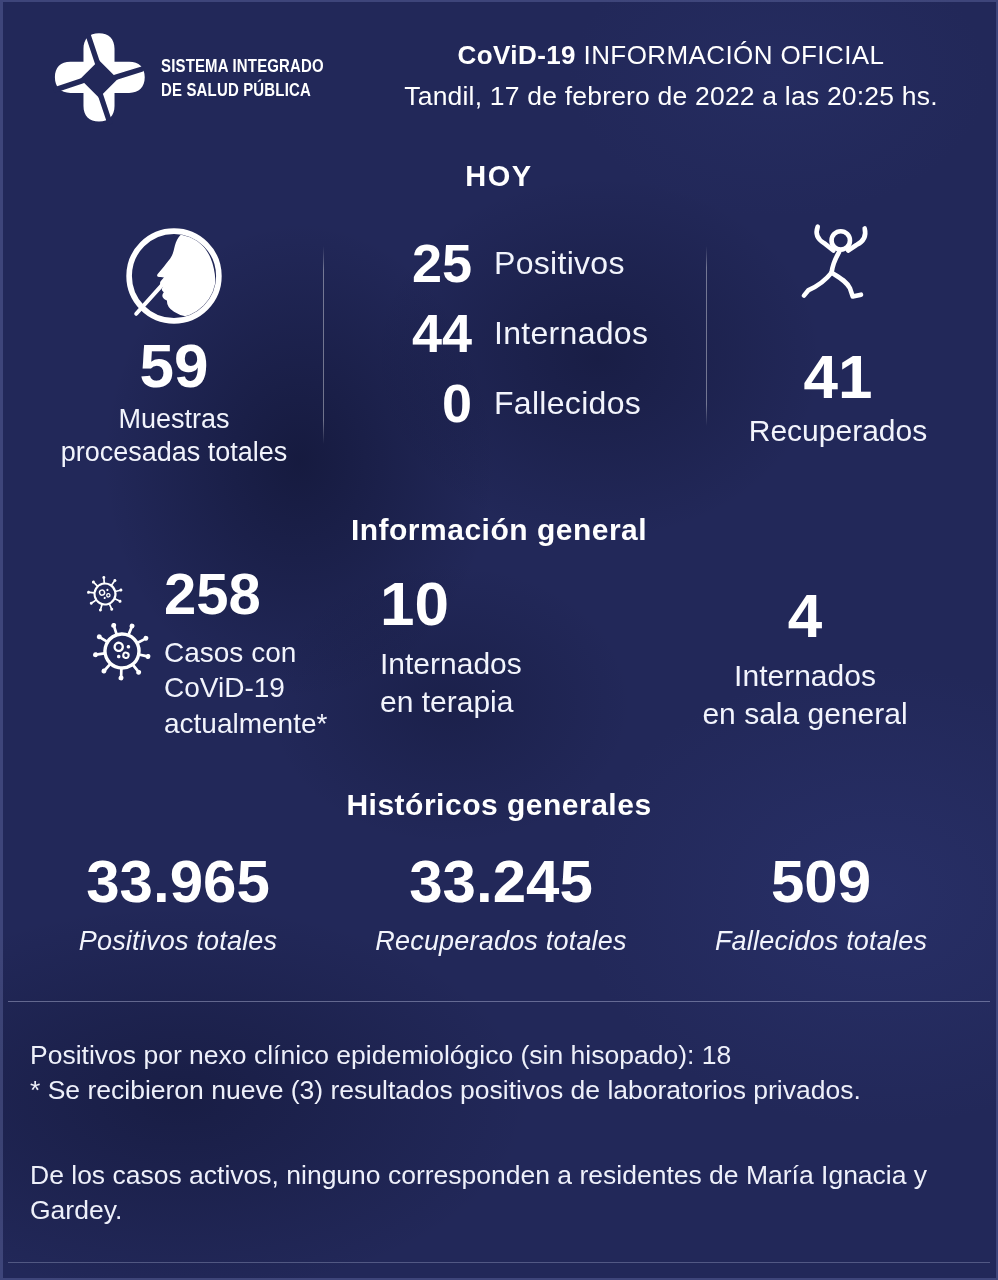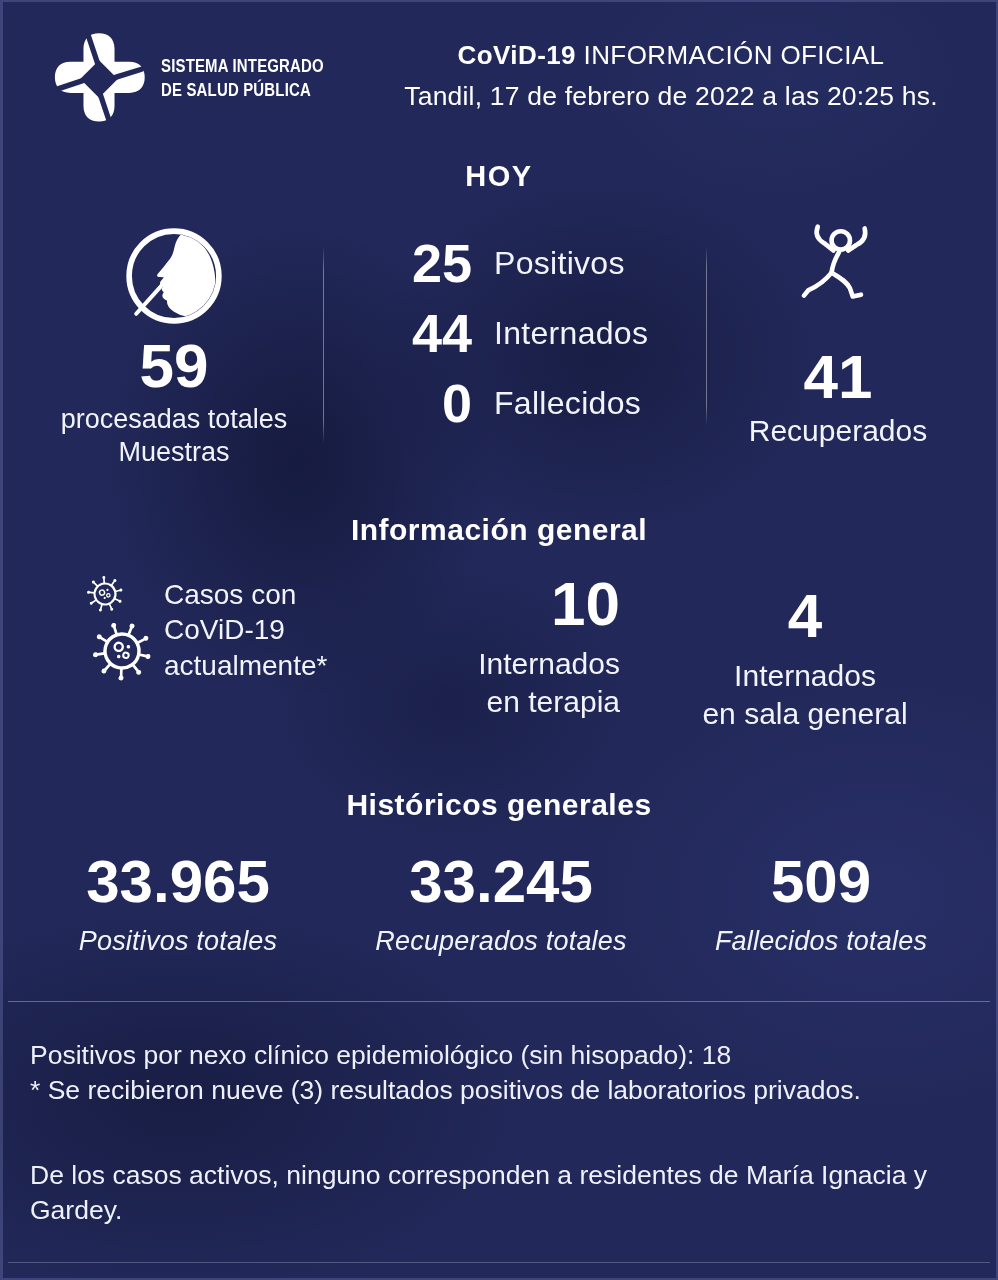--- a/index.html
+++ b/index.html
@@ -55,21 +55,21 @@
   .h-hist{top:788px;}
 
   
   .gen-row{position:absolute;top:565px;left:0;width:998px;height:190px;}
   .gen-left{position:absolute;left:70px;top:0;display:flex;}
   .virus-col{width:94px;position:relative;height:180px;}
   .virus-sm{position:absolute;left:14px;top:8px;width:42px;height:42px;transform:rotate(-14deg);}
   .virus-lg{position:absolute;left:18px;top:52px;width:68px;height:68px;transform:rotate(12deg);}
   .num-258{font-size:58px;}
   .gen-left-label{font-size:28px;line-height:1.26;margin-top:12px;color:#f2f4fc;}
-  .gen-mid{position:absolute;left:380px;top:8px;width:240px;text-align:right;}
+  .gen-mid{position:absolute;left:380px;top:8px;width:240px;text-align:left;}
   .gen-right{position:absolute;left:660px;top:20px;width:290px;text-align:center;}
   .num-mid{font-size:62px;}
   .gen-label{font-size:30px;line-height:1.25;margin-top:10px;color:#f2f4fc;}
 
   
   .hist-row{position:absolute;top:852px;left:0;width:996px;display:grid;grid-template-columns:356px 290px 1fr;}
   .hist-item{text-align:center;}
   .hist-value{font-size:60px;font-weight:bold;line-height:1;}
   .hist-label{font-size:27px;margin-top:14px;letter-spacing:.2px;color:#f2f4fc;font-style:italic;}
 
@@ -156,22 +156,22 @@
       <g clip-path="url(#faceclip)">
         <path fill="#ffffff" d="M57 9 C 50 16 51 24 48 30 C 46 34 43 37 40 41 L 34 48 Q 32 51 37 51 L 43 52 Q 38 57 40 60 Q 36 63 40 66 Q 36 71 43 74 Q 43 81 50 85 Q 56 89 63 90 L 82 90 C 89 78 92 64 90 48 C 87 26 75 11 57 9 Z"></path>
       </g>
       <g stroke="#fff" stroke-linecap="round">
         <line x1="13" y1="87" x2="40" y2="57" stroke-width="4"></line>
         <line x1="40" y1="57" x2="45" y2="51" stroke-width="7"></line>
       </g>
     </svg>
     <div class="big-num num-59">59</div>
     <div class="samples-label">
+      <div>Muestras</div>
       <div>procesadas totales</div>
-      <div>Muestras</div>
     </div>
   </div>
 
   <div class="vdiv vdiv1"></div>
   <div class="vdiv vdiv2"></div>
 
   <div class="col-stats">
     <div class="stat-row">
       <div class="stat-num">25</div>
       <div class="stat-label">Positivos</div>
@@ -205,20 +205,21 @@
     <div class="gen-left">
       <div class="virus-col">
         <svg class="virus-sm" viewBox="0 0 100 100">
             <use href="#virus"></use>
           </svg>
         <svg class="virus-lg" viewBox="0 0 100 100">
             <use href="#virus"></use>
           </svg>
       </div>
       <div>
+        <div class="big-num num-258">258</div>
         <div class="gen-left-label">
           <div>Casos con</div>
           <div>CoViD-19</div>
           <div>actualmente*</div>
         </div>
       </div>
     </div>
 
     <div class="gen-mid">
       <div class="big-num num-mid">10</div>

